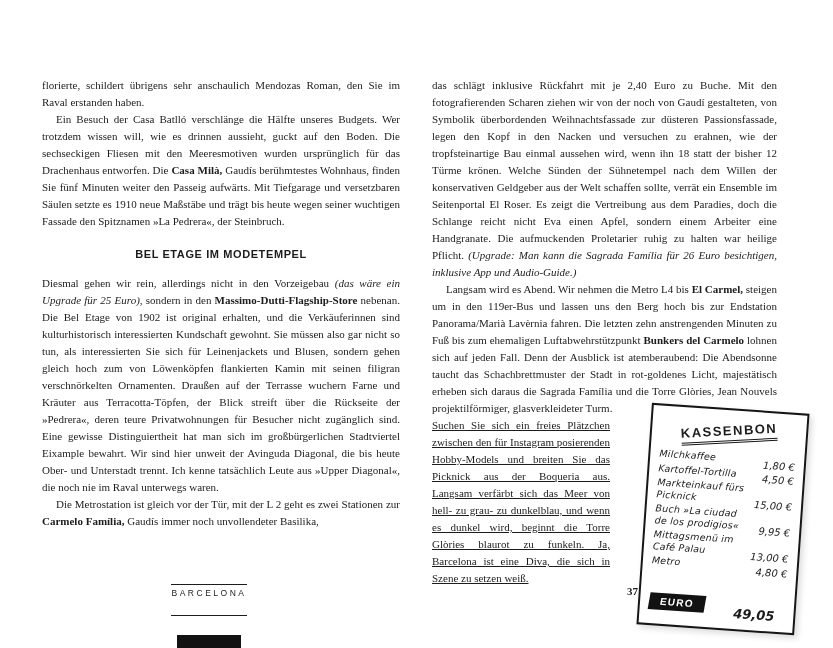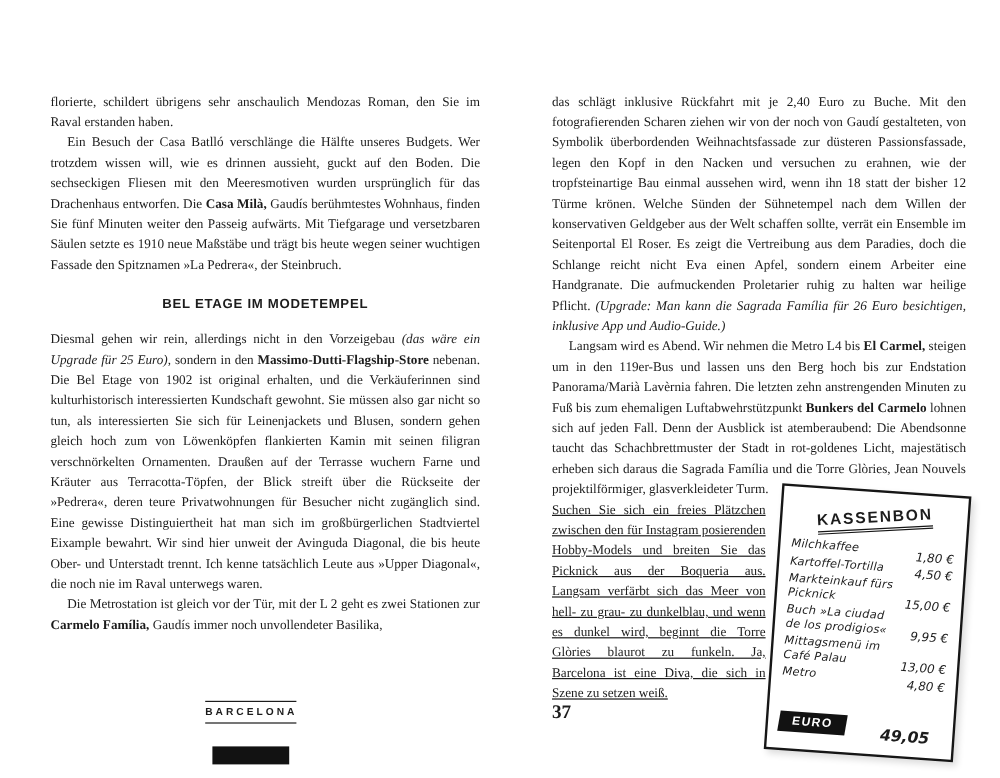--- a/index.html
+++ b/index.html
@@ -10,43 +10,43 @@
     overflow:hidden; color:#1c1c1c;
     font-family:"Liberation Serif", serif;
   }
   .col {
     position:absolute; top:77px;
     font-size:11px; line-height:17px;
     text-align:justify;
     hyphens:auto; -webkit-hyphens:auto;
   }
   .col-left  { left:42px;  width:358px; }
-  .col-right { left:460px; width:345px; }
+  .col-right { left:432px; width:345px; }
   p.indent { text-indent:14px; }
   .bold { font-weight:bold; }
   .italic { font-style:italic; }
   .section-heading {
     font-family:"Liberation Sans", sans-serif;
     font-weight:bold; font-size:11px; letter-spacing:0.6px;
     text-align:center; margin:16px 0 12px 0;
   }
   .narrow { width:178px;text-decoration:underline; }
 
   .footer-left { position:absolute; left:171px; top:584px; width:76px; text-align:center; }
   .footer-label {
     font-family:"Liberation Sans", sans-serif;
-    font-size:8.5px; font-weight:bold; letter-spacing:2.5px;
-    padding:3px 0 4px 0;
+    font-size:8.5px; font-weight:normal; letter-spacing:2.5px;
+    padding:3px 0 17px 0;
     border-top:1px solid #1c1c1c; border-bottom:1px solid #1c1c1c;
   }
   .footer-box { width:64px; height:15px; background:#121212; margin:19px auto 0 auto; }
 
   .page-number {
     position:absolute; left:460px; top:585px; width:345px;
-    text-align:left; font-size:16px; font-weight:bold;
+    text-align:center; font-size:11px; font-weight:bold;
     font-family:"Liberation Serif", serif;
   }
 
   .receipt {
     position:absolute; left:644px; top:408px; width:158px; height:222px;
     background:#ffffff; border:2px solid #161616;
     transform:rotate(4deg);
     box-shadow:3px 3px 6px rgba(0,0,0,0.14);
     padding:8px 9px 6px 9px; z-index:3;
     display:flex; flex-direction:column;

